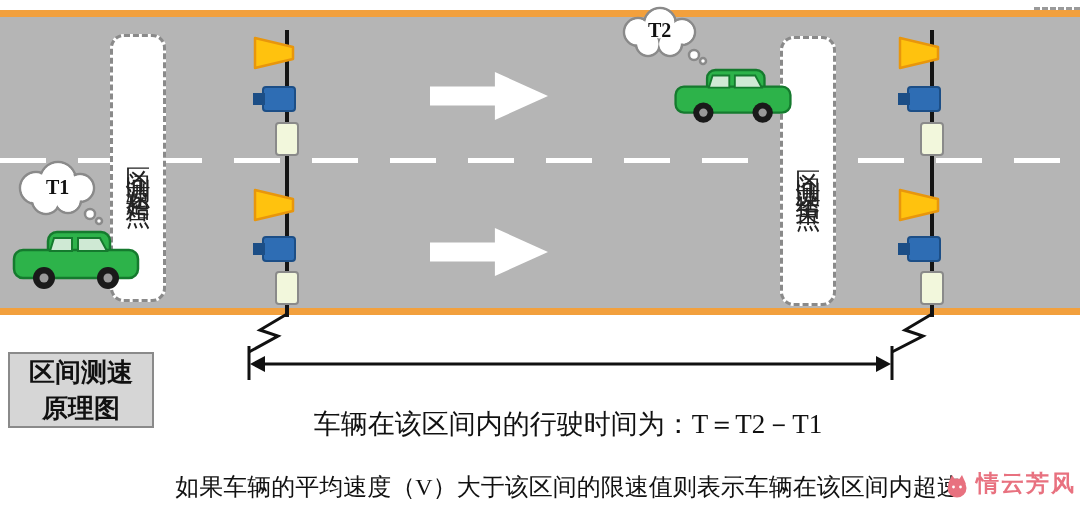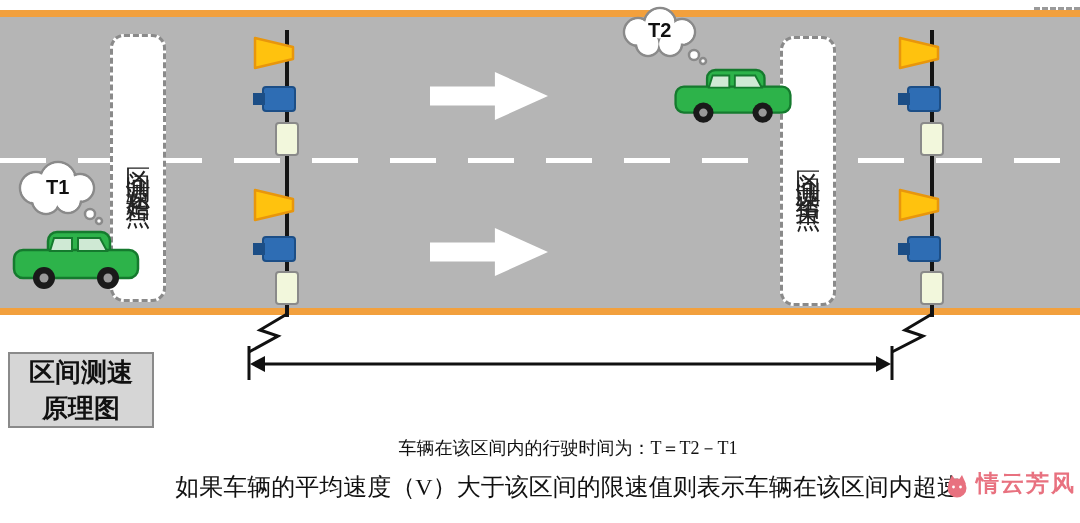--- a/index.html
+++ b/index.html
@@ -26,30 +26,30 @@
   .pole.left{left:285px;} .pole.right{left:930px;}
   .dev{position:absolute;}
   .pale-box{position:absolute;width:24px;height:34px;background:#f2f7dc;border:2px solid #8a8a8a;
     border-radius:4px;box-sizing:border-box;}
   
   .block-arrow{position:absolute;width:118px;height:48px;background:#ffffff;
     clip-path:polygon(0 30%,55% 30%,55% 0%,100% 50%,55% 100%,55% 70%,0 70%);}
   .arrow-top{left:430px;top:72px;} .arrow-bottom{left:430px;top:228px;}
   
   .cloud{position:absolute;}
-  .cloud-label{position:absolute;font-family:Liberation Sans, sans-serif;font-weight:bold;font-size:20px;color:#111;}
+  .cloud-label{position:absolute;font-family:Liberation Serif, serif;font-weight:bold;font-size:20px;color:#111;}
   
   .legend-box{position:absolute;left:8px;top:352px;width:146px;height:76px;background:#d6d6d6;
     border:2px solid #8a8a8a;display:flex;flex-direction:column;align-items:center;justify-content:flex-start;
     font-size:26px;font-weight:bold;color:#111;line-height:36px;box-sizing:border-box;}
   
   .caption-line{position:absolute;left:56px;width:1024px;text-align:center;color:#111;
     font-family:"Liberation Serif","DejaVu Serif",serif;}
   .cap-distance{top:374px;font-size:25px;font-weight:600;}
-  .cap-time{top:406px;font-size:18px;margin-top:30px;}
+  .cap-time{top:406px;font-size:27px;}
   .cap-speed{top:439px;font-size:24px;}
   .cap-rule{top:471px;font-size:24px;}
   
   .watermark{position:absolute;left:944px;top:468px;display:flex;align-items:flex-end;gap:6px;}
   .watermark span{font-size:23px;font-weight:600;letter-spacing:2px;color:#e8717f;}
   .overlay-svg{position:absolute;left:0;top:0;}
 </style>
 </head>
 <body>
 

